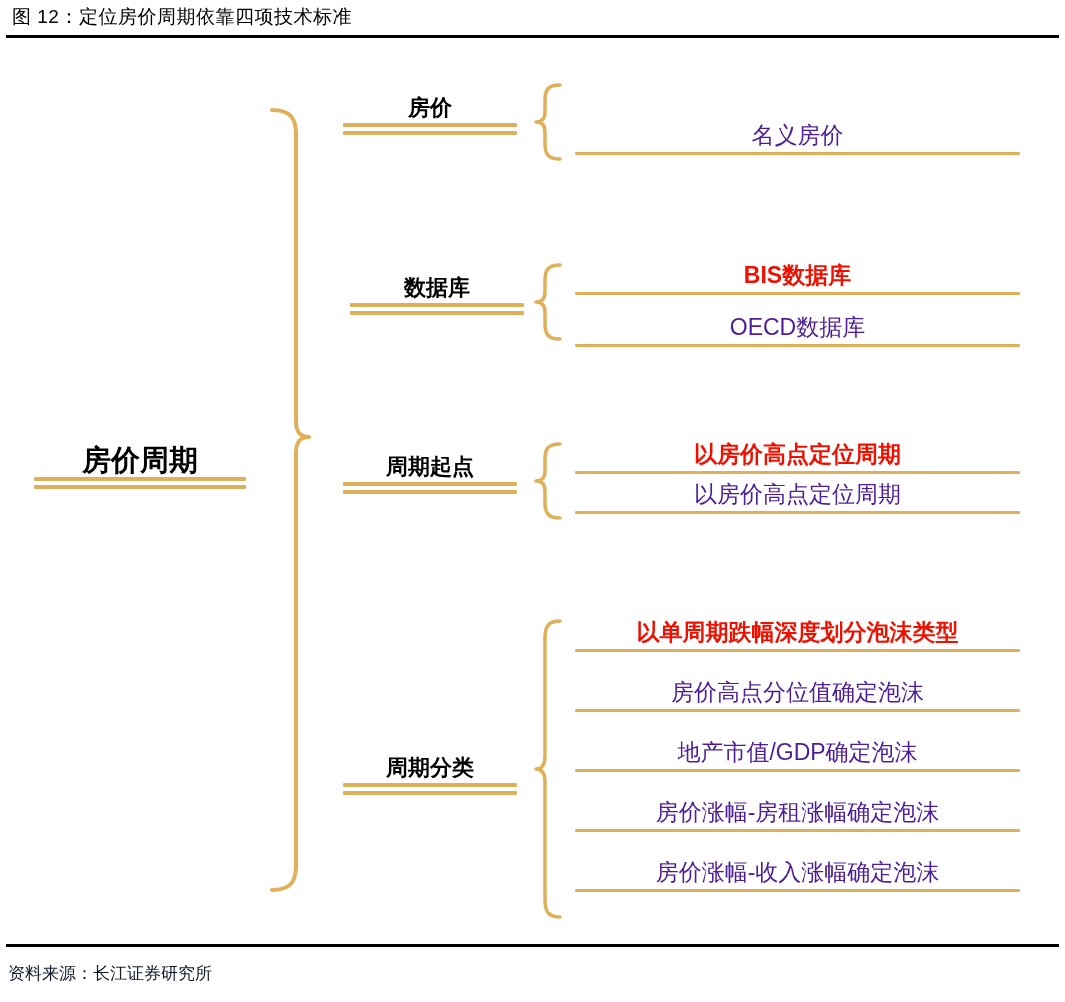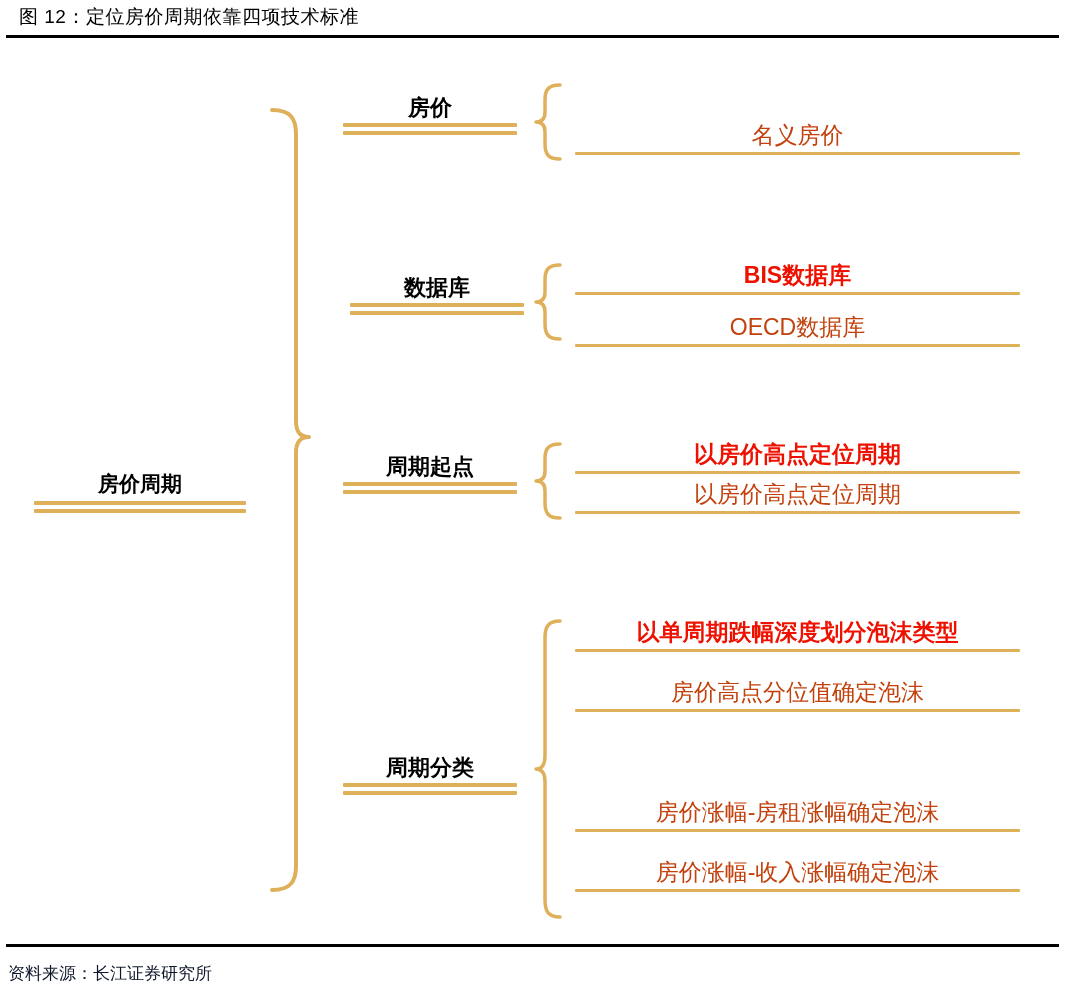--- a/index.html
+++ b/index.html
@@ -16,21 +16,21 @@
     overflow: hidden;
   }
 
   
   .fig-header {
     position: absolute;
     left: 0; top: 0;
     width: 1065px;
     height: 36px;
     box-sizing: border-box;
-    padding-left: 19px;
+    padding-left: 12px;
   }
   .fig-title {
     font-size: 19px;
     line-height: 34px;
     color: #000;
     white-space: nowrap;
     letter-spacing: 0.5px;
   }
   .rule-top {
     position: absolute;
@@ -79,23 +79,22 @@
   }
 
   
   .root-node {
     left: 20px;
     top: 405px;
     width: 240px;
     text-align: center;
   }
   .root-node .node-label {
-    font-size: 21px;
+    font-size: 29px;
     line-height: 34px;
-    margin-top: 24px;
   }
   .dbl-underline {
     position: relative;
     margin: 0 auto;
     height: 12px;
   }
   .dbl-underline::before,
   .dbl-underline::after {
     content: "";
     position: absolute;
@@ -129,21 +128,21 @@
     display: block;
     white-space: nowrap;
     line-height: 34px;
   }
   .leaf-text.highlight {
     color: #EE1100;
     font-weight: bold;
     font-size: 23px;
   }
   .leaf-text.normal {
-    color: #c2410c;
+    color: #4c1d95;
     font-weight: normal;
     font-size: 23px;
   }
   .leaf-rule {
     display: block;
     width: 445px;
     height: 3px;
     background: #DFB05A;
     border-radius: 1px;
   }
@@ -225,20 +224,24 @@
   </div>
 
   <div class="leaf" style="top:577px;">
     <span class="leaf-text highlight">以单周期跌幅深度划分泡沫类型</span>
     <span class="leaf-rule"></span>
   </div>
   <div class="leaf" style="top:637px;">
     <span class="leaf-text normal">房价高点分位值确定泡沫</span>
     <span class="leaf-rule"></span>
   </div>
+  <div class="leaf" style="top:697px;">
+    <span class="leaf-text normal">地产市值/GDP确定泡沫</span>
+    <span class="leaf-rule"></span>
+  </div>
   <div class="leaf" style="top:757px;">
     <span class="leaf-text normal">房价涨幅-房租涨幅确定泡沫</span>
     <span class="leaf-rule"></span>
   </div>
   <div class="leaf" style="top:817px;">
     <span class="leaf-text normal">房价涨幅-收入涨幅确定泡沫</span>
     <span class="leaf-rule"></span>
   </div>
 
 </div>

